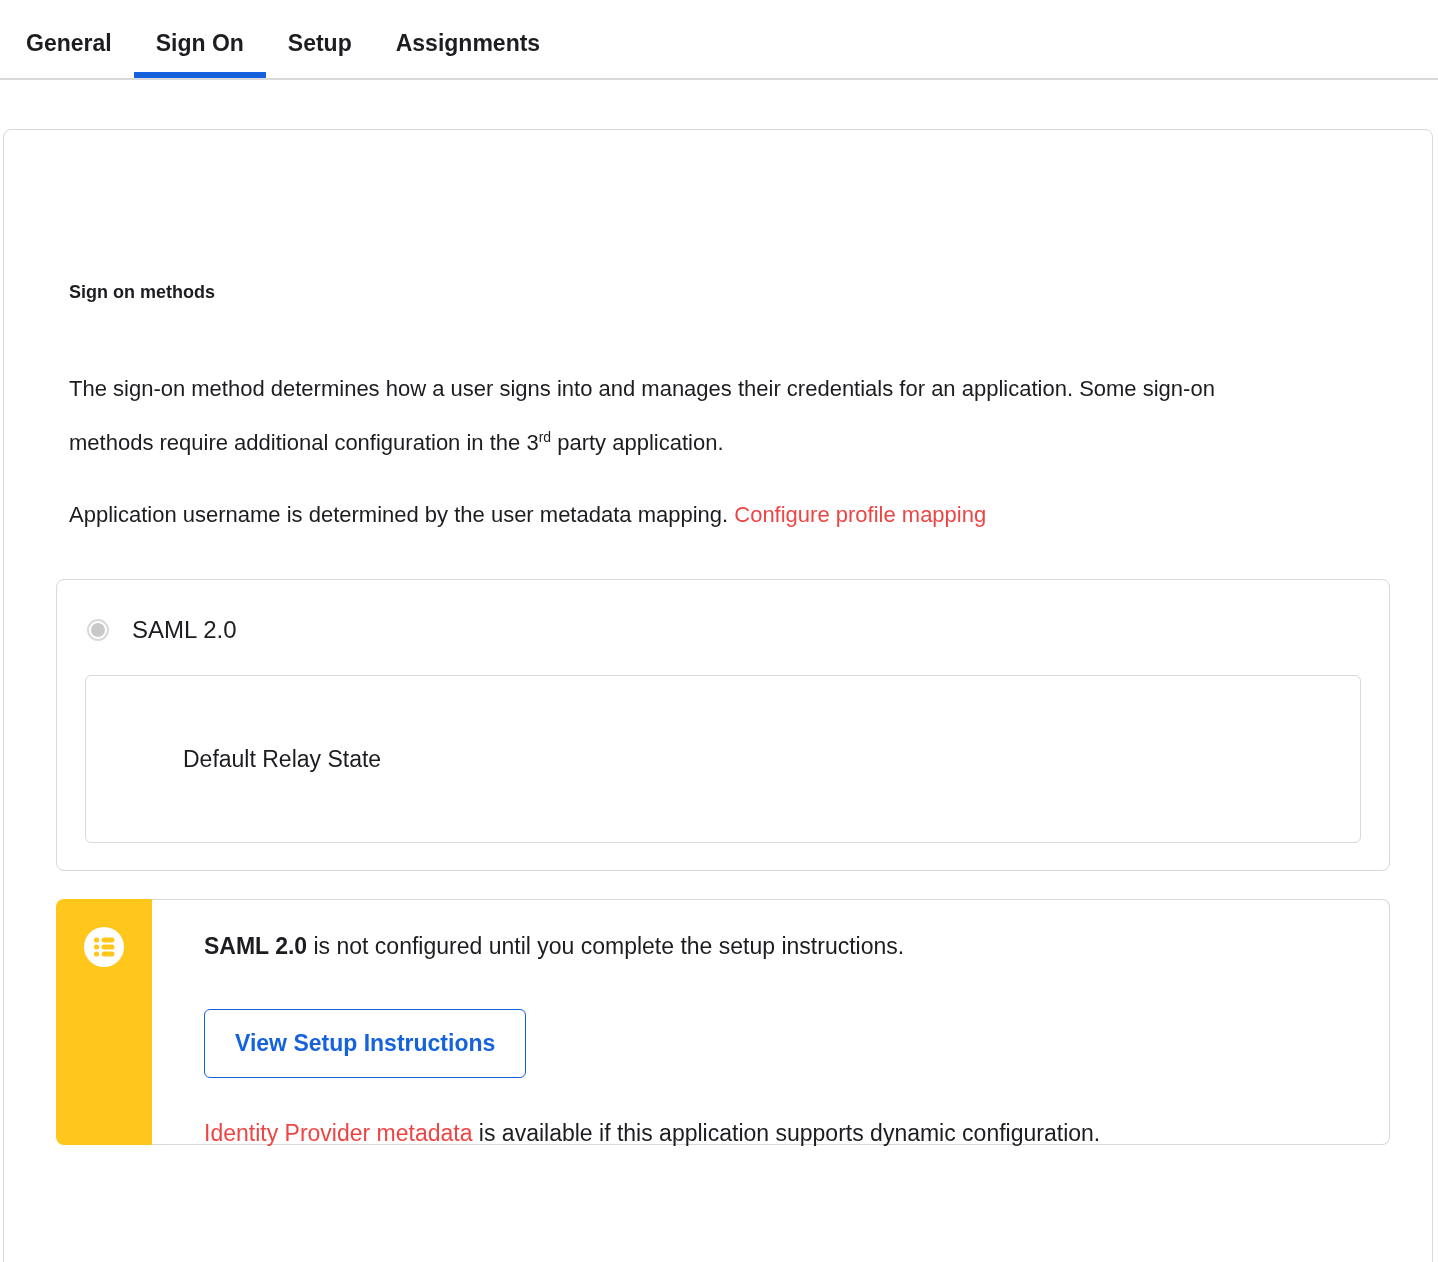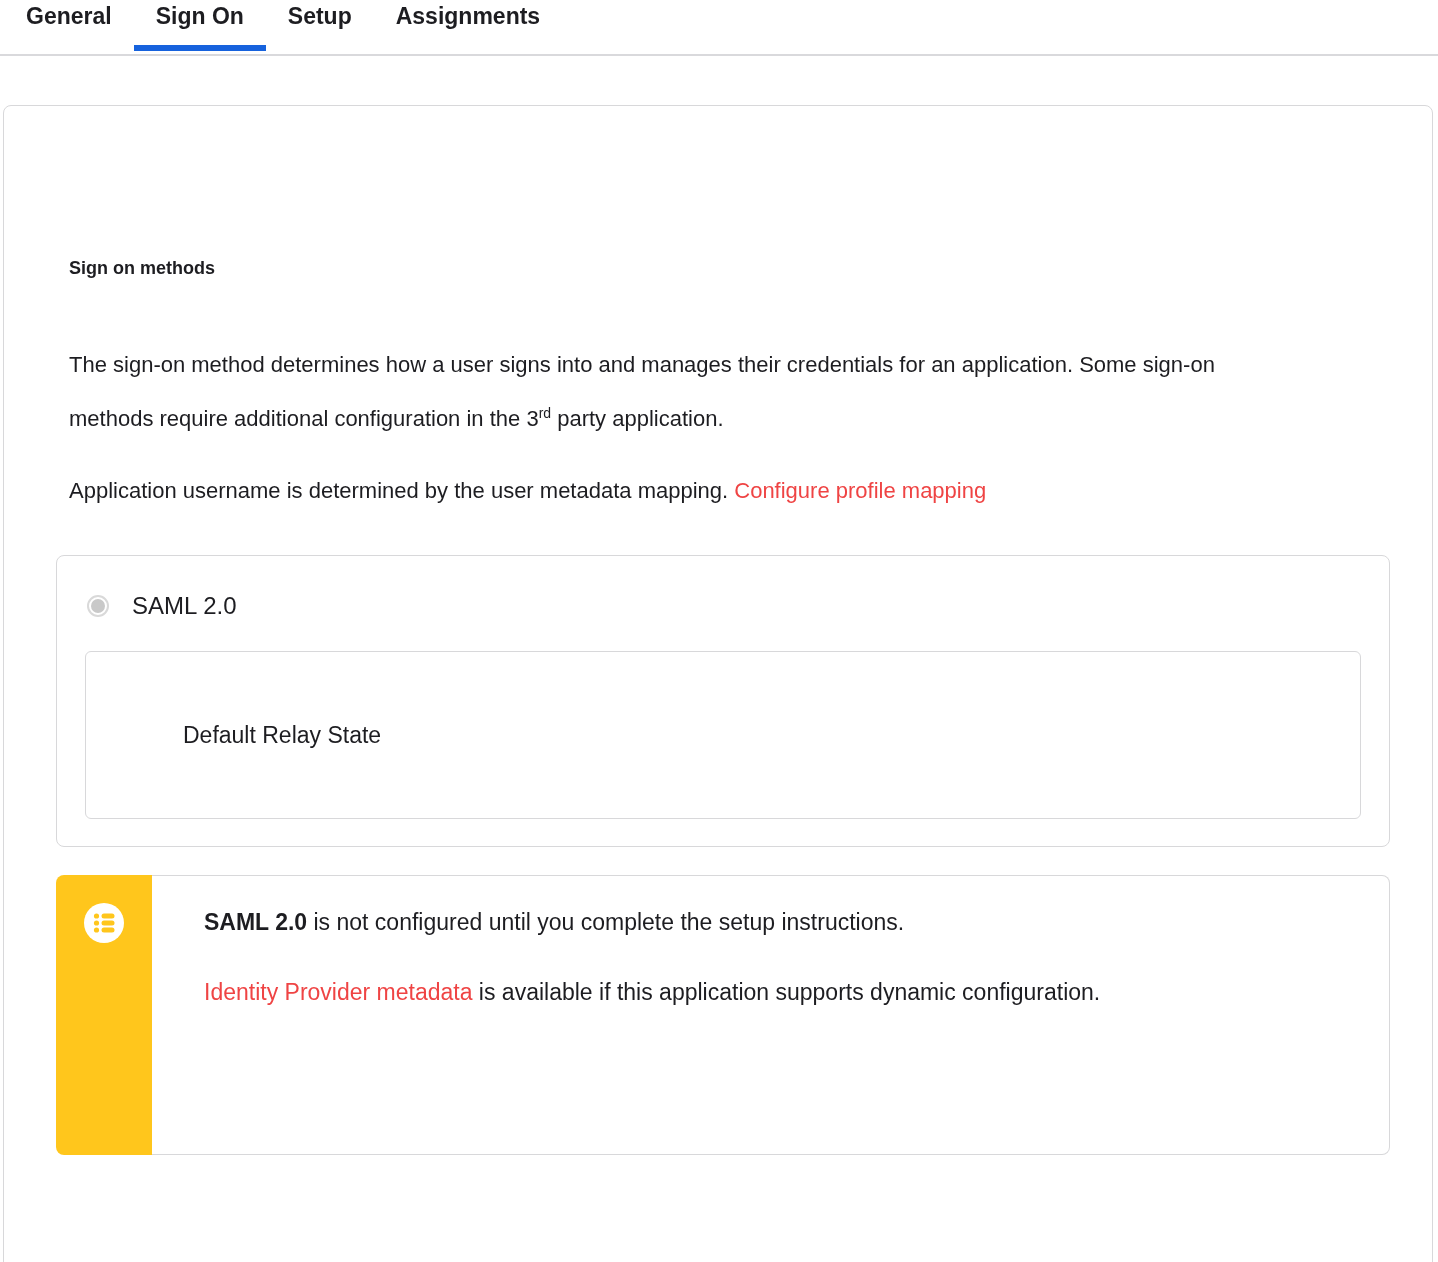--- a/index.html
+++ b/index.html
@@ -7,22 +7,22 @@
     width: 1438px; height: 1262px;
     overflow: hidden;
     background: #ffffff;
     font-family: "Liberation Sans", sans-serif;
     color: #1d1d21;
   }
 
   
   .tabbar {
     display: flex;
-    align-items: center;
-    height: 56px;
+    align-items: flex-end;
+    height: 80px;
     padding-left: 4px;
     border-bottom: 2px solid #d9d9dc;
   }
   .tab {
     font-size: 23px;
     font-weight: 700;
     padding: 0 22px 21px;
     cursor: pointer;
     white-space: nowrap;
   }
@@ -117,21 +117,21 @@
     display: flex;
     align-items: center;
     padding-left: 97px;
     font-size: 23px;
   }
 
   
   .callout {
     margin-top: 28px;
     display: flex;
-    height: 280px;
+    height: 246px;
   }
   .callout-accent {
     width: 96px;
     flex: none;
     background: #ffc61c;
     border-radius: 8px 0 0 8px;
     display: flex;
     justify-content: center;
     align-items: flex-start;
     padding-top: 28px;
@@ -205,18 +205,19 @@
           <circle cx="12.5" cy="20" r="2.6" fill="#ffc61c"></circle>
           <rect x="17.5" y="17.5" width="13" height="5" rx="2.5" fill="#ffc61c"></rect>
           <circle cx="12.5" cy="27" r="2.6" fill="#ffc61c"></circle>
           <rect x="17.5" y="24.5" width="13" height="5" rx="2.5" fill="#ffc61c"></rect>
         </svg>
       </span>
     </div>
     <div class="callout-body">
       <div class="callout-message"><b>SAML 2.0</b><span> is not configured until you complete the setup instructions.</span></div>
 
+      <button class="setup-button">View Setup Instructions</button>
 
       <div class="metadata-line"><a class="inline-link">Identity Provider metadata</a><span> is available if this application supports dynamic configuration.</span></div>
     </div>
   </div>
 
 </div>
 
 </body></html>

